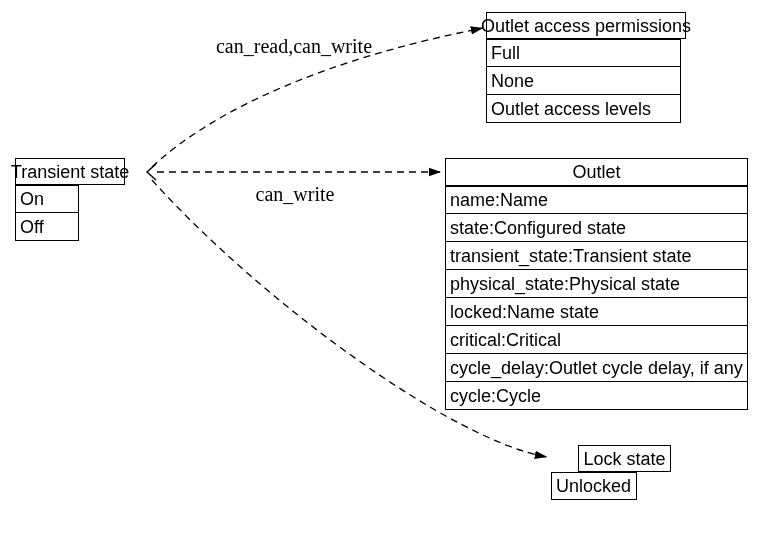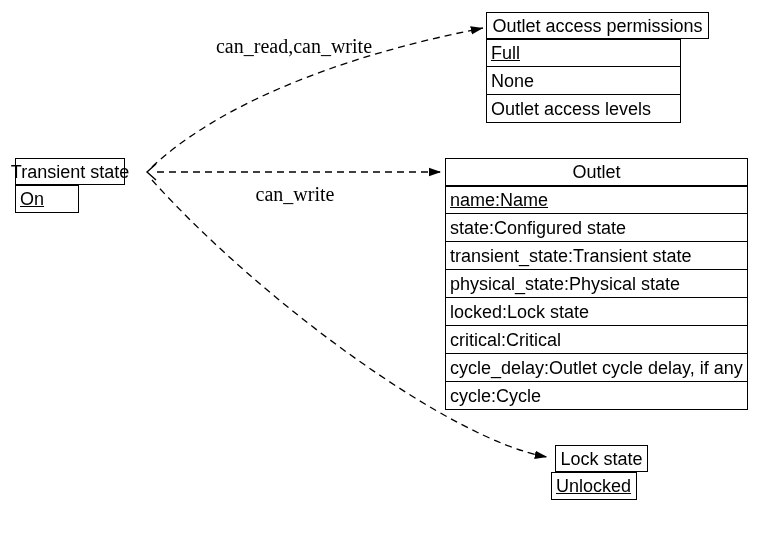--- a/index.html
+++ b/index.html
@@ -14,21 +14,21 @@
     position:absolute;box-sizing:border-box;border:1.5px solid #000;
     display:flex;align-items:center;white-space:nowrap;
     font-size:18px;line-height:1;background:#ffffff;
   }
   .title{justify-content:center;}
   .rowgroup{position:absolute;}
   .rowgroup .cell{
     position:relative;left:0;top:0;width:100%;height:28px;
     border-top:none;padding-left:4px;justify-content:flex-start;
   }
-  .rowgroup .cell:first-child{border-top:1.5px solid #000;text-decoration:underline;}
+  .rowgroup .cell:first-child{border-top:1.5px solid #000;}
   .edge-label{
     position:absolute;transform:translate(-50%,-50%);
     font-family:"Liberation Serif",serif;font-size:20px;white-space:nowrap;
   }
 </style>
 </head>
 <body>
 
 <div class="canvas">
 
@@ -41,48 +41,49 @@
     <path class="edge" d="M152,167 C215,108 330,58 483,28" marker-end="url(#ah)"></path>
     <path class="edge" d="M157,172 L441,172" marker-end="url(#ah)"></path>
     <path class="vee" d="M156,164 L147,172 L156,180"></path>
     <path class="edge" d="M152,180 C260,300 450,440 547,457" marker-end="url(#ah)"></path>
   </svg>
 
   <div>
     <div class="cell title" style="left:15px;top:158px;width:110px;height:27px">Transient state</div>
     <div class="rowgroup" style="left:15px;top:185px;width:64px">
       <div class="cell">On</div>
+      <div class="cell">Off</div>
     </div>
   </div>
 
   <div>
-    <div class="cell title" style="left:486px;top:12px;width:223px;height:27px">Outlet access permissions</div>
+    <div class="cell title" style="left:486px;top:12px;width:200px;height:27px">Outlet access permissions</div>
     <div class="rowgroup" style="left:486px;top:39px;width:195px">
       <div class="cell">Full</div>
       <div class="cell">None</div>
       <div class="cell">Outlet access levels</div>
     </div>
   </div>
 
   <div>
     <div class="cell title" style="left:445px;top:158px;width:303px;height:28px">Outlet</div>
     <div class="rowgroup" style="left:445px;top:186px;width:303px">
       <div class="cell">name:Name</div>
       <div class="cell">state:Configured state</div>
       <div class="cell">transient_state:Transient state</div>
       <div class="cell">physical_state:Physical state</div>
-      <div class="cell">locked:Lock state</div>
+      <div class="cell">locked:Name state</div>
       <div class="cell">critical:Critical</div>
       <div class="cell">cycle_delay:Outlet cycle delay, if any</div>
       <div class="cell">cycle:Cycle</div>
     </div>
   </div>
 
   <div>
-    <div class="cell title" style="left:555px;top:445px;width:93px;height:27px">Lock state</div>
+    <div class="cell title" style="left:578px;top:445px;width:93px;height:27px">Lock state</div>
     <div class="rowgroup" style="left:551px;top:472px;width:86px">
       <div class="cell">Unlocked</div>
     </div>
   </div>
 
   <div class="edge-label" style="left:294px;top:46px">can_read,can_write</div>
   <div class="edge-label" style="left:295px;top:194px">can_write</div>
 
 </div>
 

